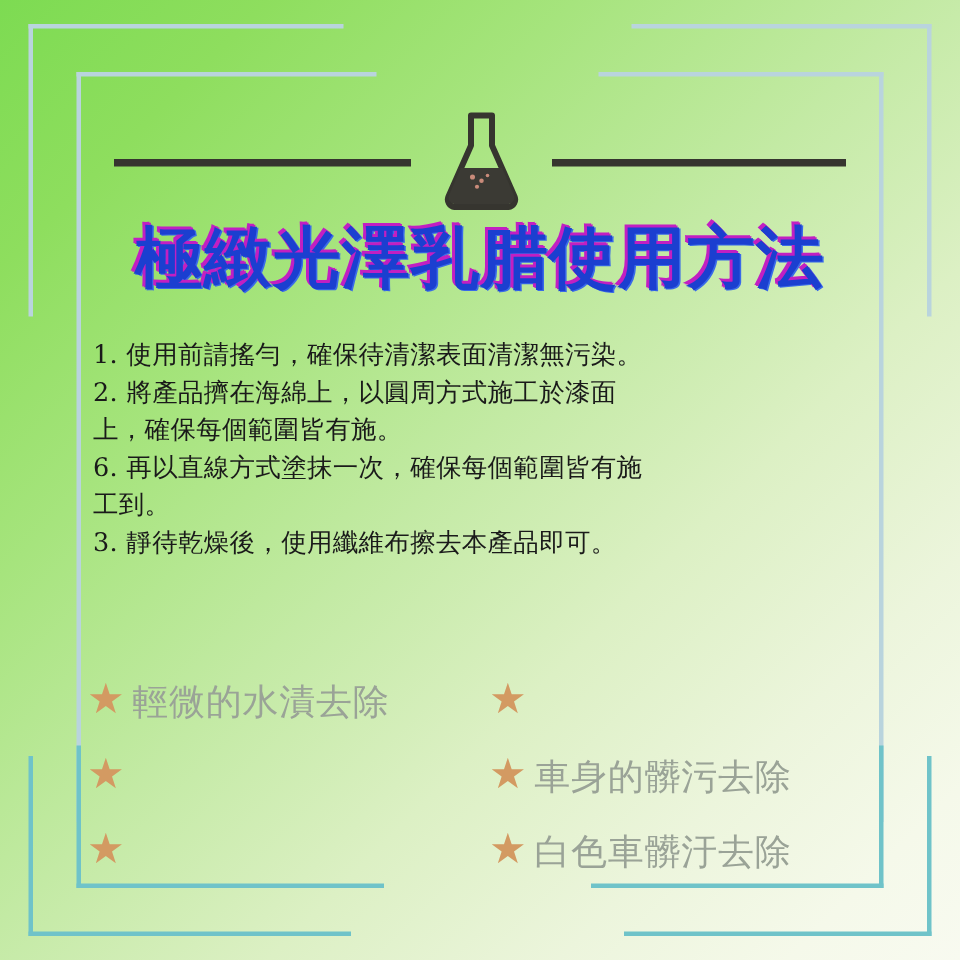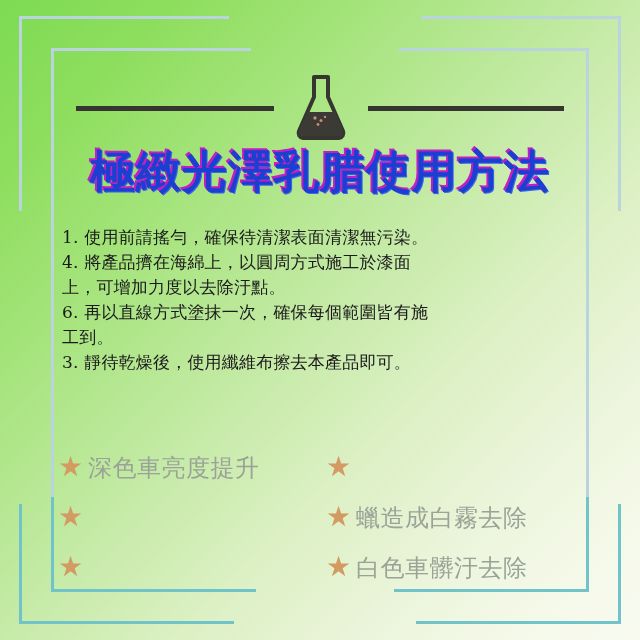--- a/index.html
+++ b/index.html
@@ -224,41 +224,41 @@
       <circle cx="24" cy="51.5" r="1.4" fill="#c98b7a"></circle>
       <circle cx="31" cy="44" r="1.2" fill="#c98b7a"></circle>
     </svg>
     <div class="rule" id="rule-right"></div>
   </div>
 
   <div id="title">極緻光澤乳腊使用方法</div>
 
   <div id="instructions">
     <p>1. 使用前請搖勻，確保待清潔表面清潔無污染。</p>
-    <p>4. 將產品擠在海綿上，以圓周方式施工於漆面</p>
-    <p>上，可增加力度以去除汙點。</p>
+    <p>2. 將產品擠在海綿上，以圓周方式施工於漆面</p>
+    <p>上，確保每個範圍皆有施。</p>
     <p> 6. 再以直線方式塗抹一次，確保每個範圍皆有施</p>
     <p>工到。</p>
     <p>3. 靜待乾燥後，使用纖維布擦去本產品即可。</p>
   </div>
 
   <div id="features">
     <div class="feature">
       <span class="star">★</span>
-      <span class="feature-label">深色車亮度提升</span>
-    </div>
-    <div class="feature">
-      <span class="star">★</span>
-    </div>
-    <div class="feature">
-      <span class="star">★</span>
-    </div>
-    <div class="feature">
-      <span class="star">★</span>
-      <span class="feature-label">蠟造成白霧去除</span>
+      <span class="feature-label">輕微的水漬去除</span>
+    </div>
+    <div class="feature">
+      <span class="star">★</span>
+    </div>
+    <div class="feature">
+      <span class="star">★</span>
+    </div>
+    <div class="feature">
+      <span class="star">★</span>
+      <span class="feature-label">車身的髒污去除</span>
     </div>
     <div class="feature">
       <span class="star">★</span>
     </div>
     <div class="feature">
       <span class="star">★</span>
       <span class="feature-label">白色車髒汙去除</span>
     </div>
   </div>
 

